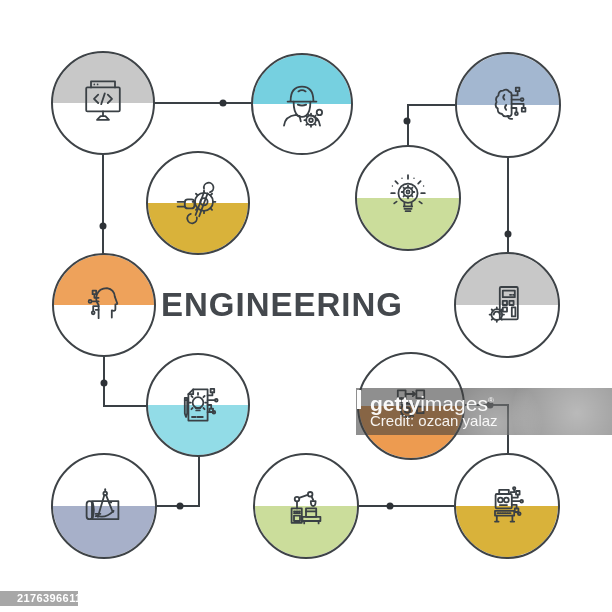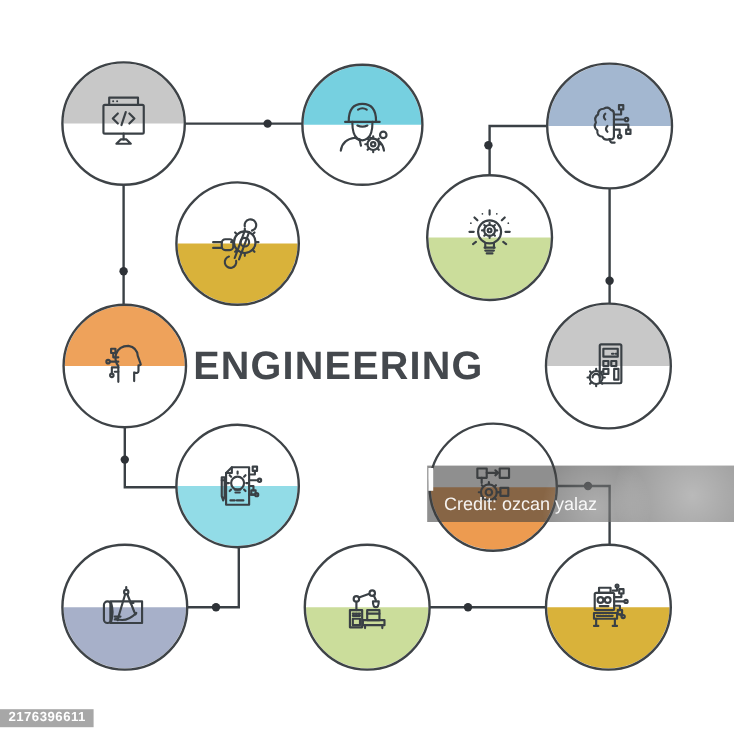--- a/index.html
+++ b/index.html
@@ -21,21 +21,21 @@
     background:radial-gradient(circle,rgba(255,255,255,0.28) 0%,rgba(255,255,255,0.08) 55%,rgba(255,255,255,0) 72%);}
   .wm-notch{position:absolute;left:1px;top:2px;width:4px;height:19px;background:#fdfdfd;}
   .wm-brand{position:absolute;left:14px;top:1px;color:rgba(255,255,255,0.95);font-size:21px;line-height:24px;white-space:nowrap;}
   .wm-brand .bold{font-weight:700;}
   .wm-brand .reg{font-weight:400;}
   .wm-brand sup{font-size:8px;}
   .wm-credit{position:absolute;left:14px;top:24px;color:rgba(255,255,255,0.92);font-size:15px;font-weight:400;white-space:nowrap;}
   .id-chip{
     position:absolute;left:0;top:591px;width:78px;height:15px;
     background:rgba(125,125,125,0.68);color:#fff;font-size:11px;font-weight:700;
-    line-height:15px;padding-left:7px;letter-spacing:0.4px;box-sizing:border-box;
+    line-height:15px;padding-left:17px;letter-spacing:0.4px;box-sizing:border-box;
   }
 </style>
 </head>
 <body>
 
 <div class="canvas">
 
   <svg class="diagram-svg" width="612" height="612" viewBox="0 0 612 612">
     <defs>
       <symbol id="icon-code-monitor" viewBox="0 0 100 100">
@@ -328,18 +328,19 @@
         </g>
       </g>
   </svg>
 
   <div class="title">ENGINEERING</div>
 
   <div class="wm-band">
     <div class="wm-blob1"></div>
     <div class="wm-blob2"></div>
     <div class="wm-notch"></div>
+    <div class="wm-brand"><span class="bold">getty</span><span class="reg">images</span><sup>®</sup></div>
     <div class="wm-credit">Credit: ozcan yalaz</div>
   </div>
 
   <div class="id-chip">2176396611</div>
 
 </div>
 
 </body></html>

